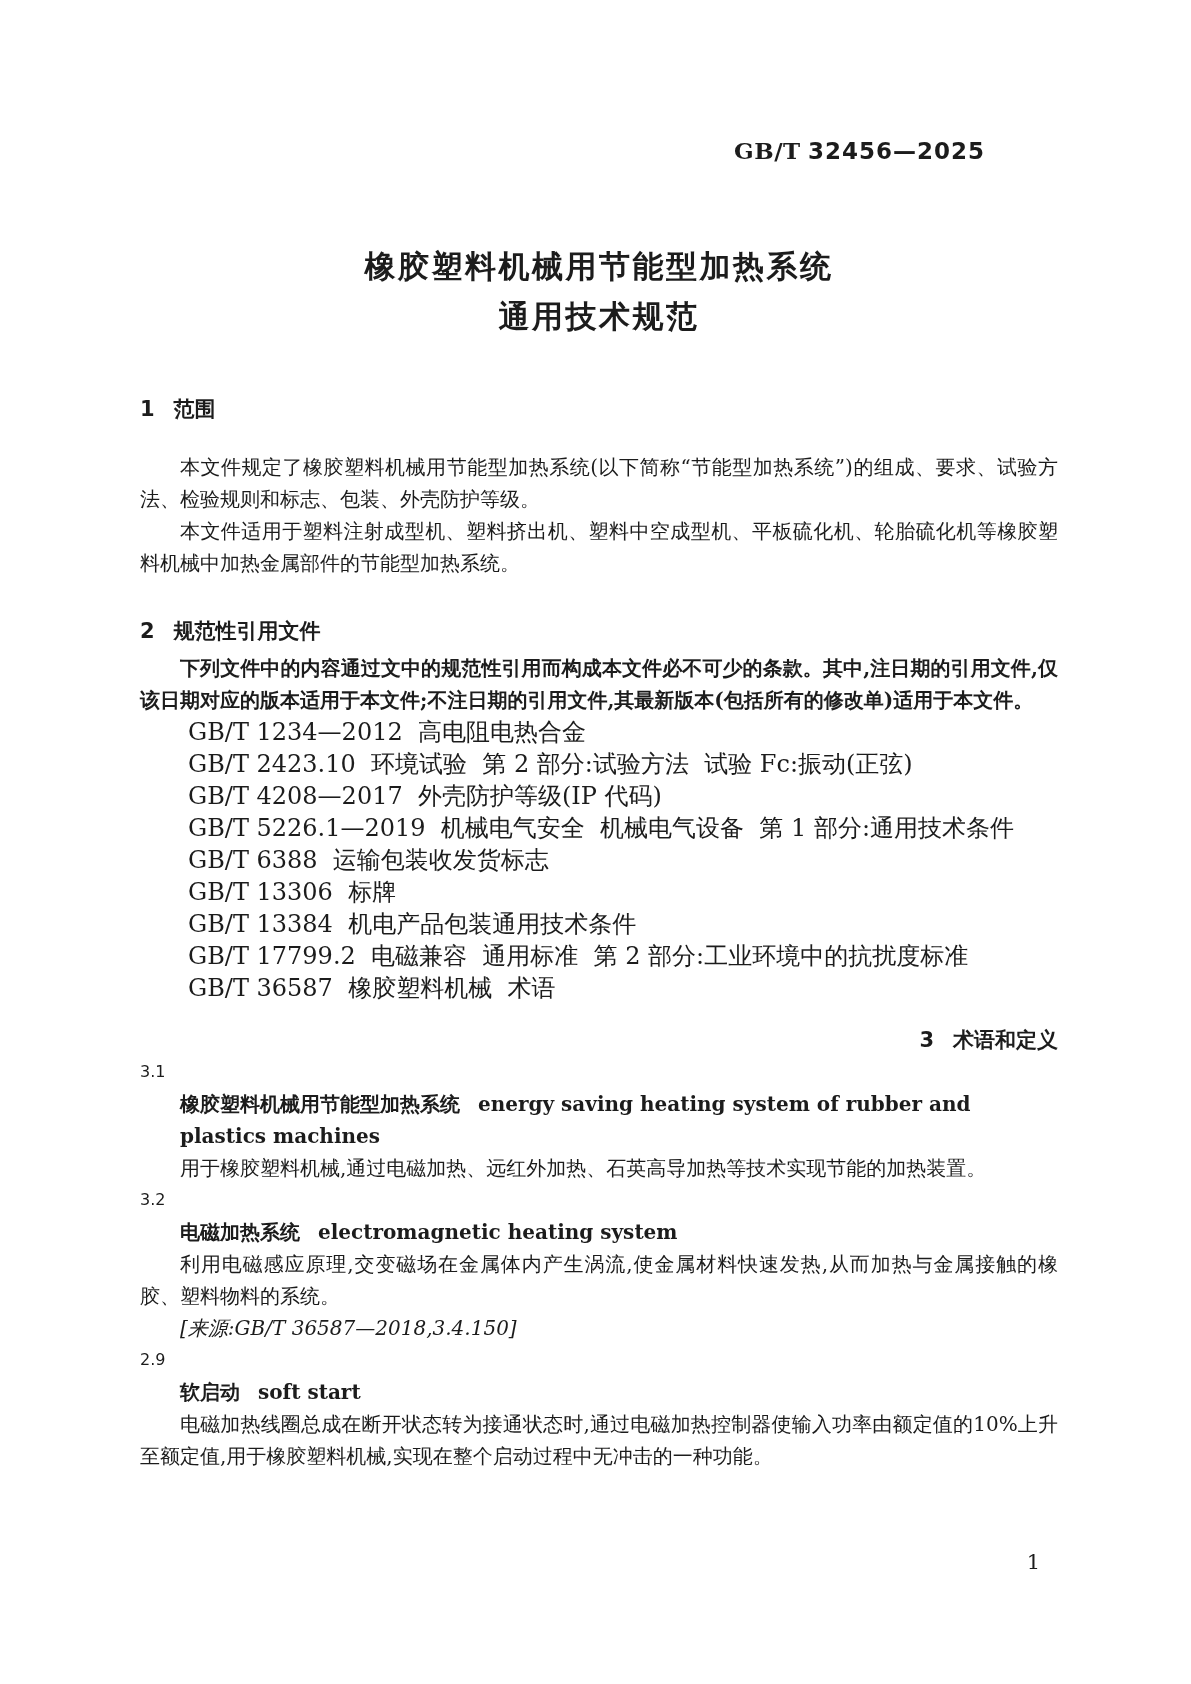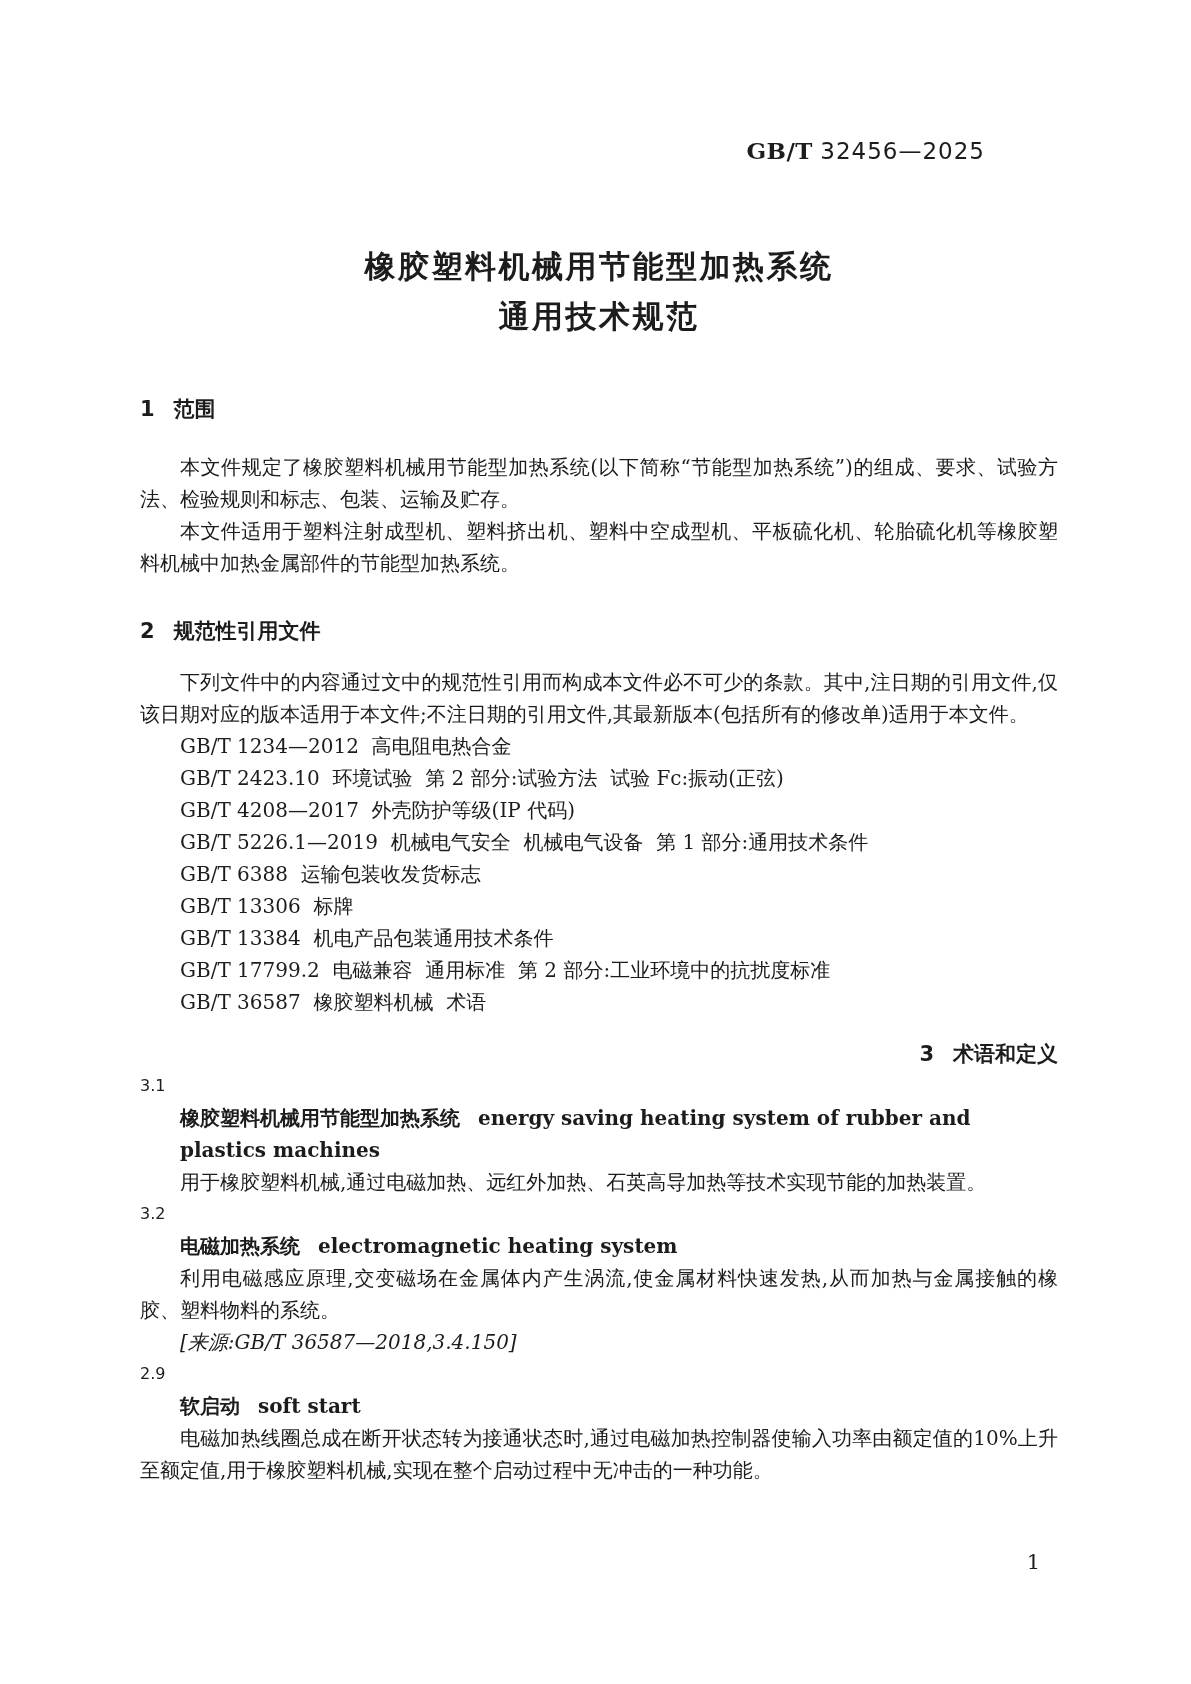--- a/index.html
+++ b/index.html
@@ -19,21 +19,21 @@
   
   .header-code {
     margin-top: 138px;
     line-height: 26px;
     text-align: right;
     padding-right: 73px;
     font-size: 23px;
     white-space: nowrap;
   }
   .header-prefix { font-family: "DejaVu Serif", serif; font-weight: bold; letter-spacing: 0.5px; }
-  .header-number { font-family: "DejaVu Sans", sans-serif; font-weight: 400; letter-spacing: 1px; }
+  .header-number { font-family: "DejaVu Sans", sans-serif; font-weight: 700; letter-spacing: 1px; }
 
   
   .doc-title {
     text-align: center;
     font-family: "DejaVu Sans", sans-serif;
     font-weight: bold;
     font-size: 31px;
     line-height: 42px;
     letter-spacing: 2.5px;
   }
@@ -54,27 +54,27 @@
 
   
   .body-text {
     font-size: 20px;
     line-height: 32px;
     text-align: justify;
     margin: 0;
   }
   .indent { text-indent: 2em; }
   .p-first { margin-top: 26px; }
-  .intro2 { margin-top: 19px; }
+  .intro2 { margin-top: 5px; font-weight: bold; }
   .intro3 { margin-top: 25px; }
 
   
   .ref-list { margin: 0; padding: 0; list-style: none; }
   .ref-line {
-    font-size: 20px;
+    font-size: 24px;
     line-height: 32px;
     padding-left: 2em;
     white-space: pre-wrap;
   }
 
   
   .term-num {
     font-family: "DejaVu Sans", sans-serif;
     font-size: 16px;
     line-height: 32px;
@@ -112,21 +112,21 @@
     <span class="header-prefix">GB/T</span>
     <span class="header-number">32456—2025</span>
   </div>
 
   <div class="doc-title title-1">橡胶塑料机械用节能型加热系统</div>
   <div class="doc-title title-2">通用技术规范</div>
 
   <div class="sec-heading sec1-heading">
     <span class="heading-num">1</span><span class="heading-label">范围</span>
   </div>
-  <p class="body-text indent p-first">本文件规定了橡胶塑料机械用节能型加热系统(以下简称“节能型加热系统”)的组成、要求、试验方法、检验规则和标志、包装、运输及贮存。</p>
+  <p class="body-text indent p-first">本文件规定了橡胶塑料机械用节能型加热系统(以下简称“节能型加热系统”)的组成、要求、试验方法、检验规则和标志、包装、外壳防护等级。</p>
   <p class="body-text indent">本文件适用于塑料注射成型机、塑料挤出机、塑料中空成型机、平板硫化机、轮胎硫化机等橡胶塑料机械中加热金属部件的节能型加热系统。</p>
 
   <div class="sec-heading sec2-heading">
     <span class="heading-num">2</span><span class="heading-label">规范性引用文件</span>
   </div>
   <p class="body-text indent intro2">下列文件中的内容通过文中的规范性引用而构成本文件必不可少的条款。其中,注日期的引用文件,仅该日期对应的版本适用于本文件;不注日期的引用文件,其最新版本(包括所有的修改单)适用于本文件。</p>
   <ul class="ref-list">
     <li class="ref-line">GB/T 1234—2012&nbsp;&nbsp;高电阻电热合金</li>
     <li class="ref-line">GB/T 2423.10&nbsp;&nbsp;环境试验&nbsp;&nbsp;第 2 部分:试验方法&nbsp;&nbsp;试验 Fc:振动(正弦)</li>
     <li class="ref-line">GB/T 4208—2017&nbsp;&nbsp;外壳防护等级(IP 代码)</li>

